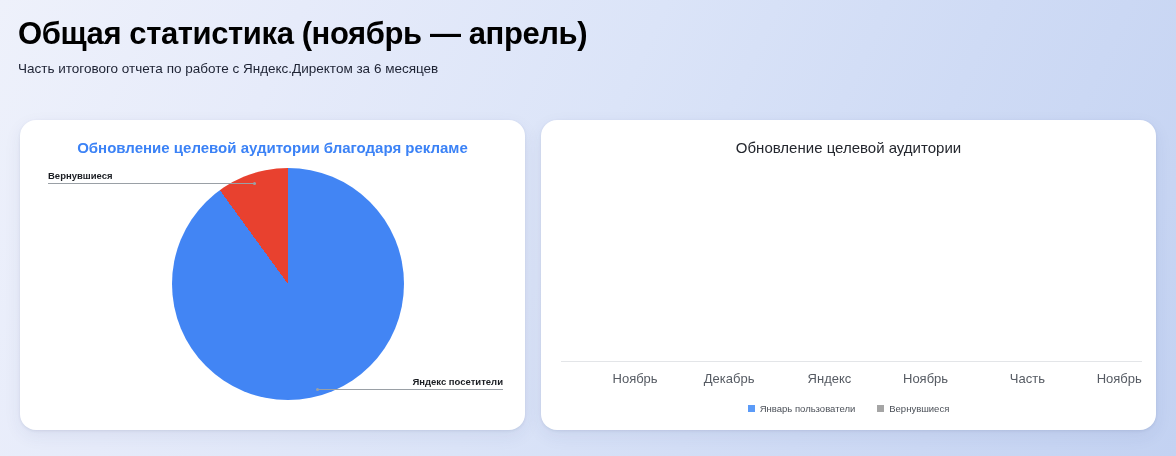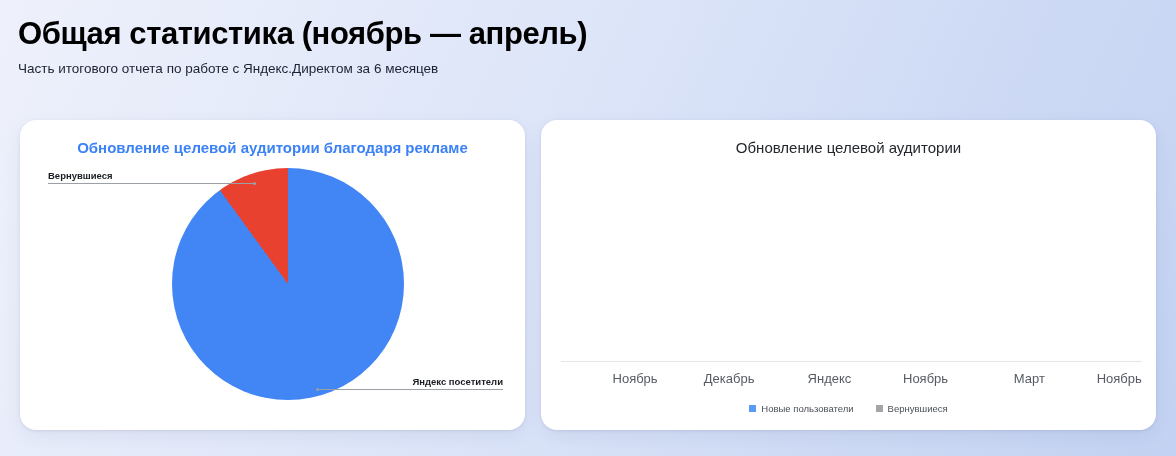--- a/index.html
+++ b/index.html
@@ -259,27 +259,27 @@
         </div>
       </div>
     <div class="baseline"></div>
   </div>
 
   <div class="x-labels" id="x-labels">
       <div class="x-label">Ноябрь</div>
       <div class="x-label">Декабрь</div>
       <div class="x-label">Яндекс</div>
       <div class="x-label">Ноябрь</div>
-      <div class="x-label">Март</div>
+      <div class="x-label">Часть</div>
       <div class="x-label">Ноябрь</div>
     </div>
 
   <div class="legend" id="bar-legend">
       <div class="legend-item">
         <span class="legend-swatch" style="background: rgb(91, 155, 248);"></span>
-        <span>Новые пользователи</span>
+        <span>Январь пользователи</span>
       </div>
       <div class="legend-item">
         <span class="legend-swatch" style="background: rgb(165, 165, 165);"></span>
         <span>Вернувшиеся</span>
       </div>
     </div>
 </div>
 
 </body></html>

